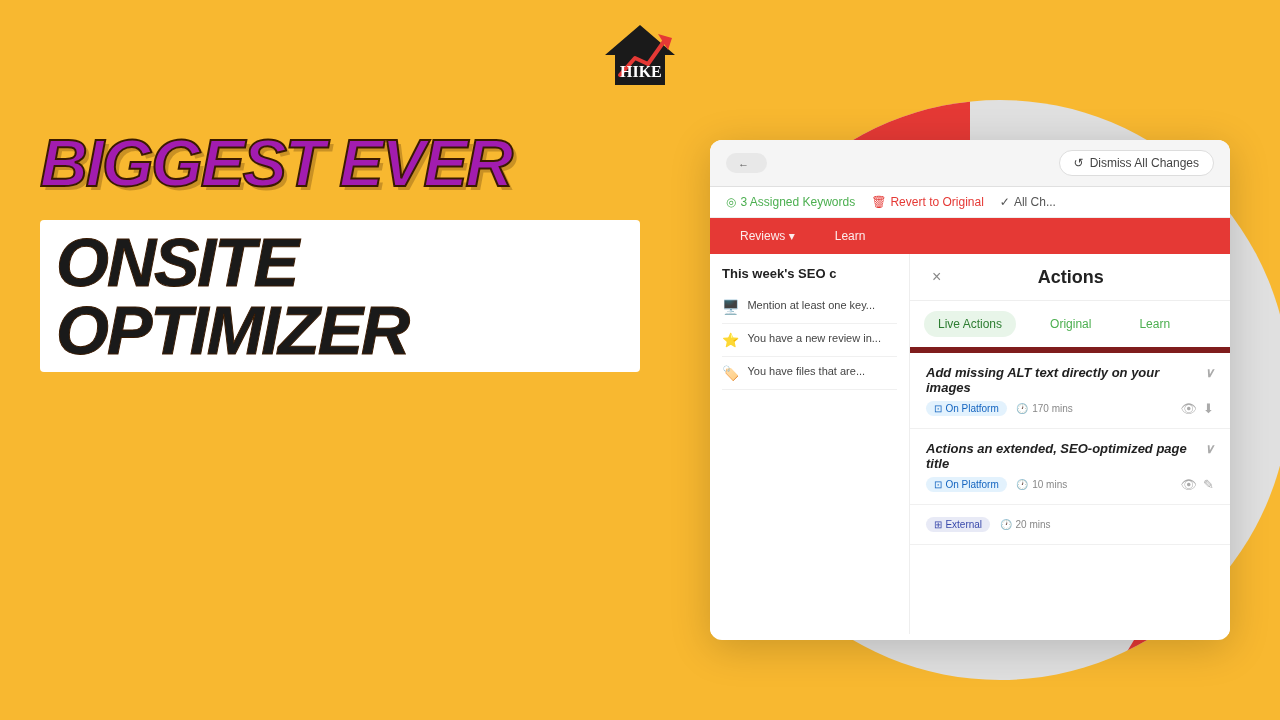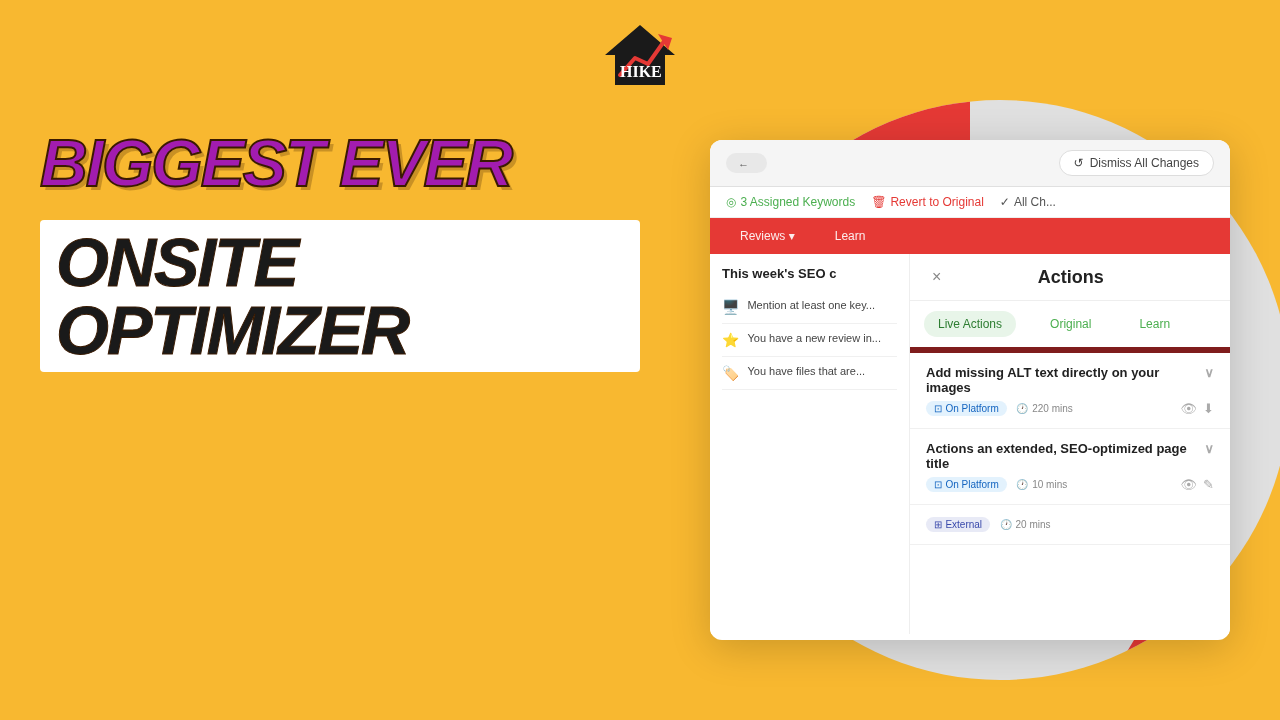--- a/index.html
+++ b/index.html
@@ -328,20 +328,21 @@
     }
 
     .action-item-title {
       font-size: 13px;
       font-weight: 600;
       color: #222;
       margin-bottom: 6px;
       display: flex;
       justify-content: space-between;
       align-items: flex-start;
+      font-style: italic;
     }
 
     .action-item-meta {
       display: flex;
       align-items: center;
       gap: 10px;
     }
 
     .badge-platform {
       background: #e3f2fd;
@@ -520,21 +521,21 @@
             <span>Add missing ALT text directly on your images</span>
             <span style="color:#aaa;cursor:pointer;">∨</span>
           </div>
           <div class="action-item-meta">
             <span class="badge-platform">
               <span>⊡</span>
               <span>On Platform</span>
             </span>
             <span class="meta-time">
               <span>🕐</span>
-              <span>220 mins</span>
+              <span>170 mins</span>
             </span>
             <div class="meta-icons">
               <button class="meta-icon-btn">👁</button>
               <button class="meta-icon-btn">⬇</button>
             </div>
           </div>
         </div>
 
         <div class="action-item">
           <div class="action-item-title">

